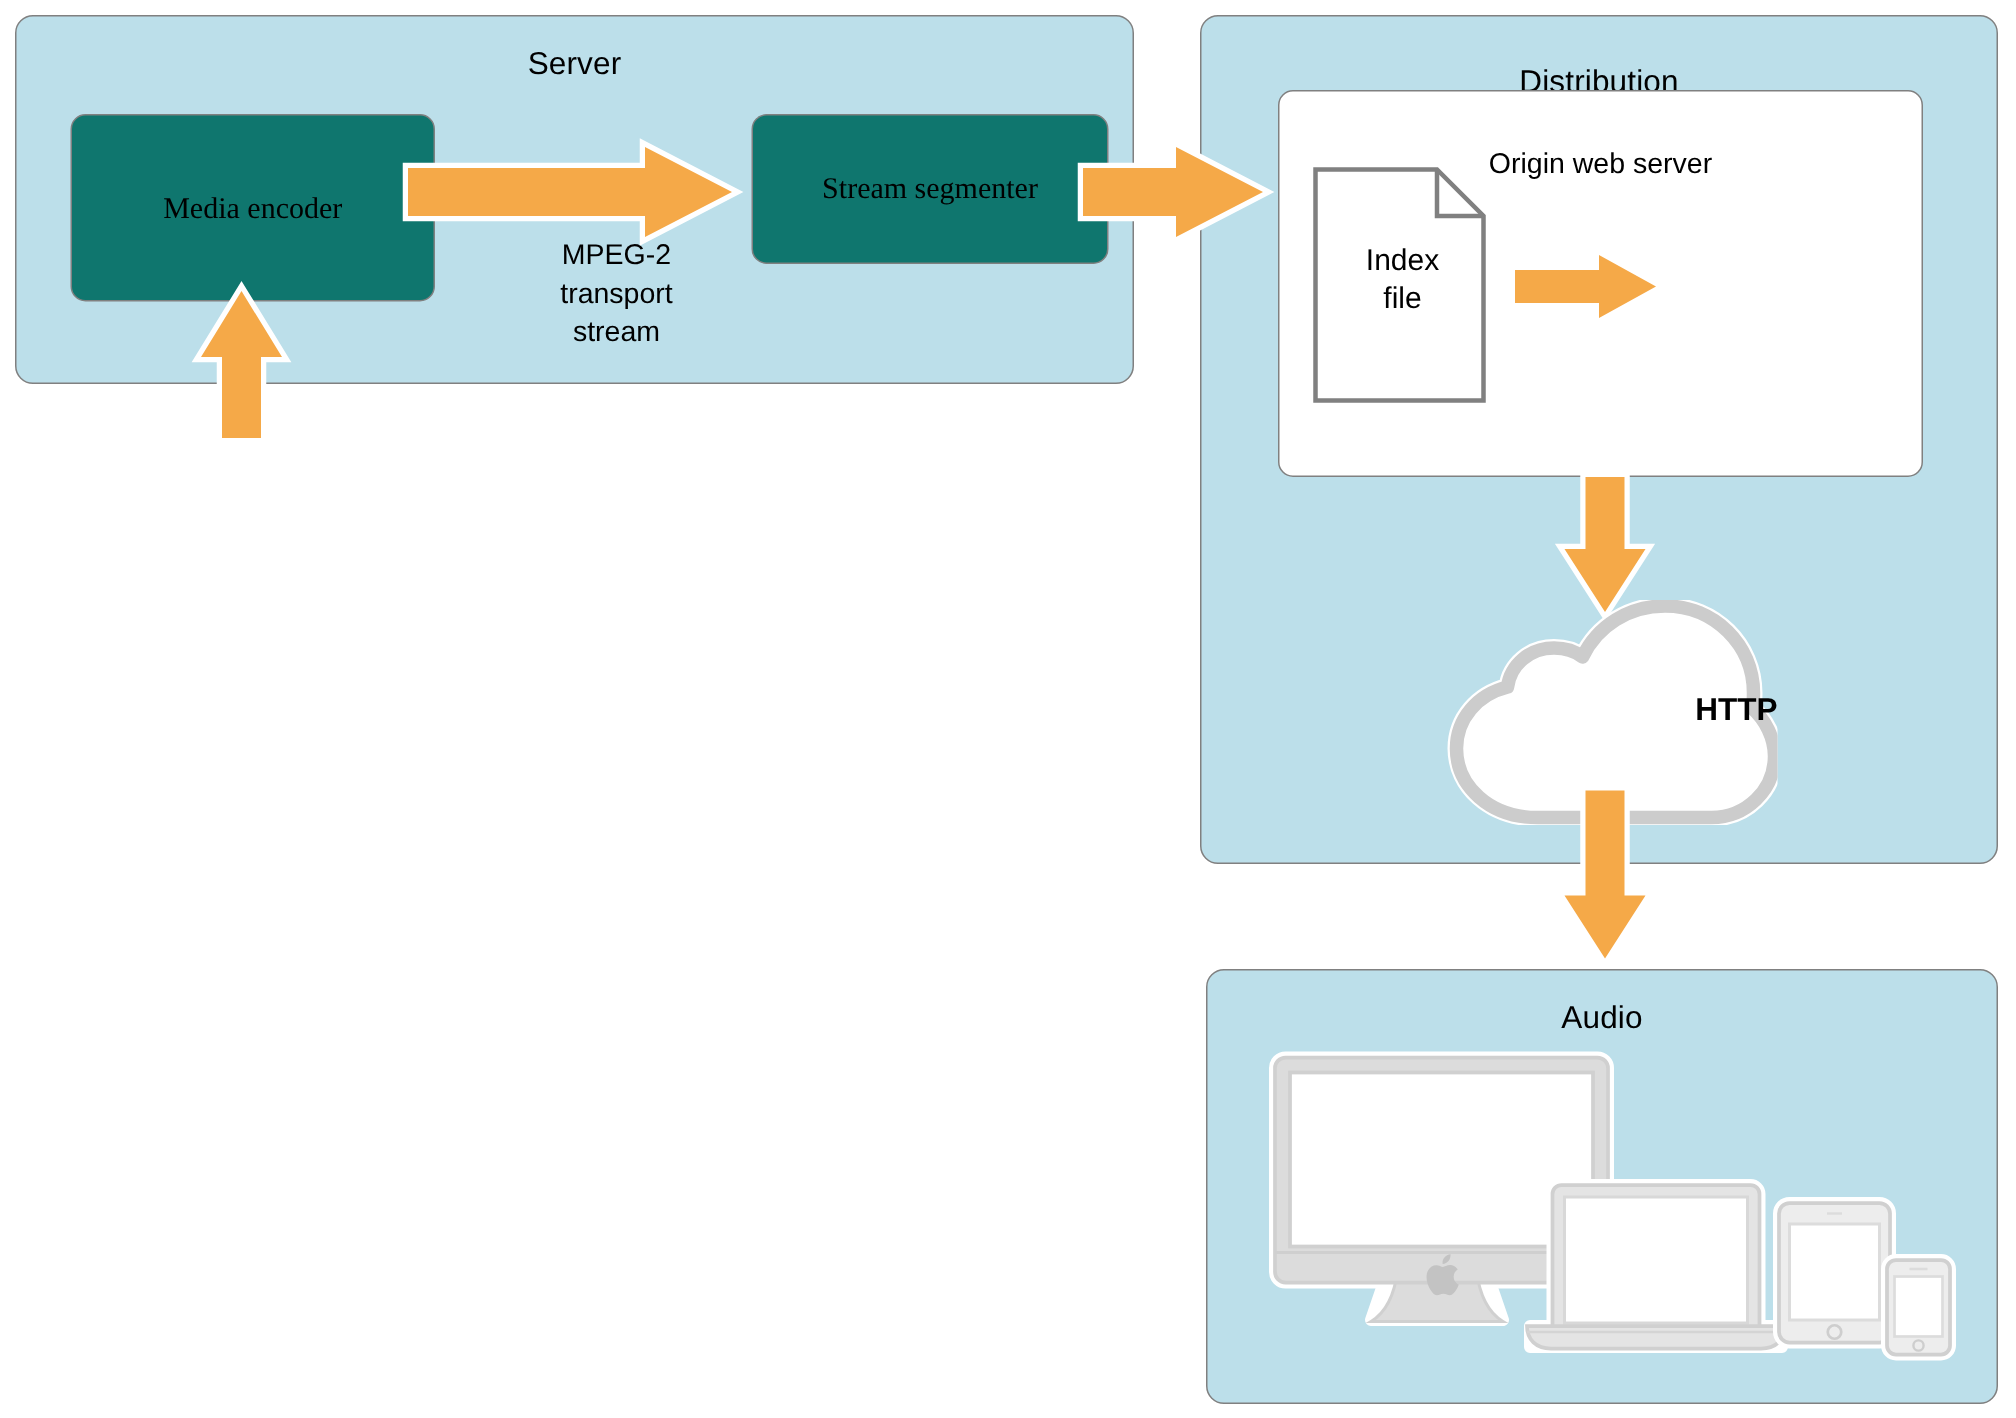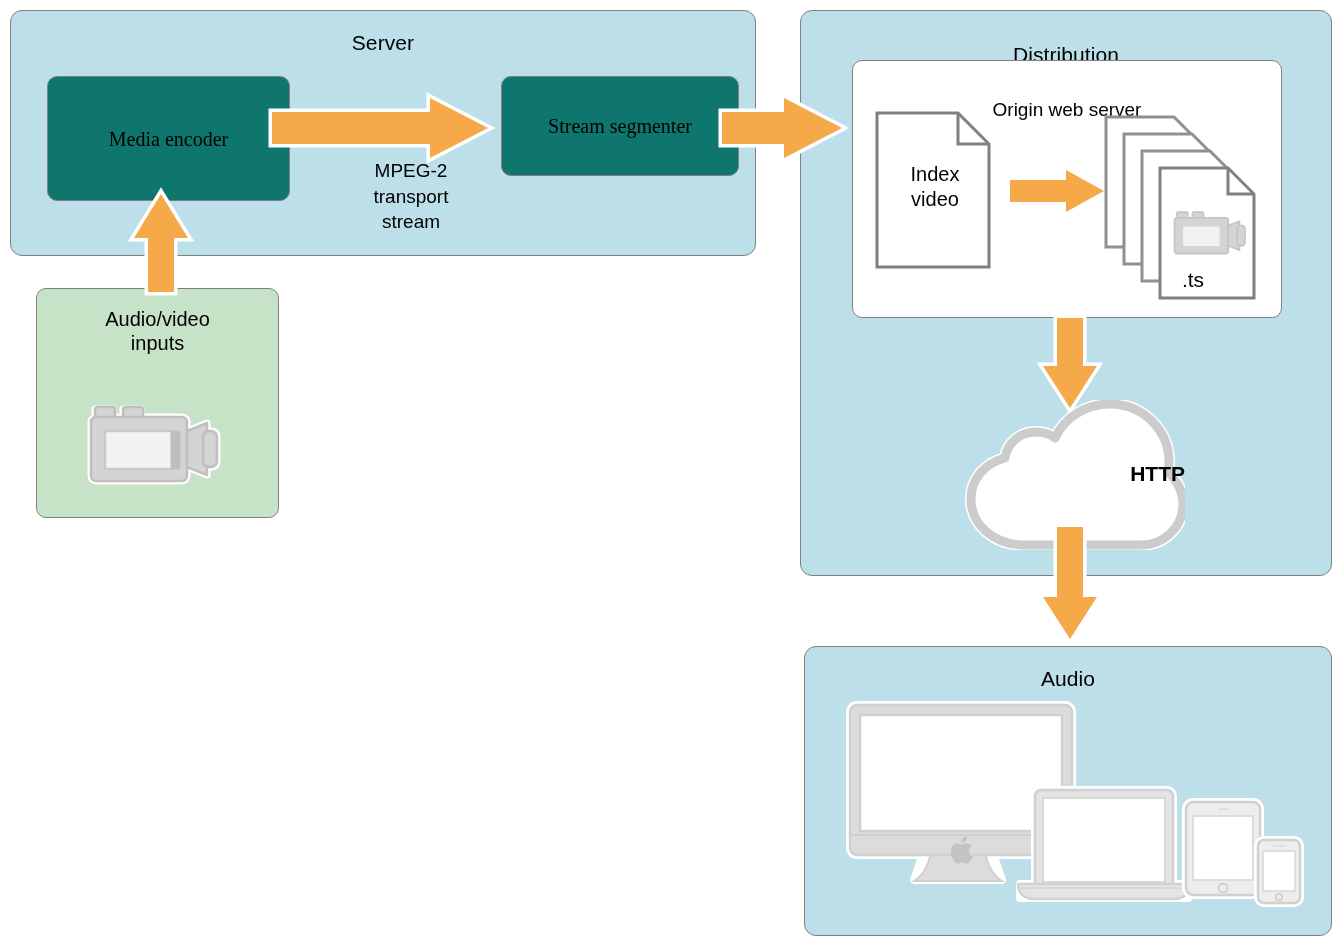--- a/index.html
+++ b/index.html
@@ -155,44 +155,20 @@
     <div class="caption" id="cap-mpeg" style="white-space:pre-line;">MPEG-2
 transport
 stream</div>
   </div>
 
   <svg class="arrow-svg" style="left:272px; top:96px;" width="228" height="64" viewBox="0 0 228 64">
     <path d="M0,16 L158,16 L158,2 L216,32 L158,62 L158,48 L0,48 Z" fill="#F5A948" stroke="#FFFFFF" stroke-width="7" stroke-linejoin="miter"></path>
     <path d="M0,16 L158,16 L158,2 L216,32 L158,62 L158,48 L0,48 Z" fill="#F5A948"></path>
   </svg>
 
-  <div class="box box-green" id="box-avinput">
-    <span class="box-label" style="white-space:pre-line;">Audio/video
-inputs</span>
-
-    <div class="illus" style="left:46px; top:98px; width:150px; height:108px;">
-      <svg width="150" height="108" viewBox="0 0 150 108">
-        <g stroke="#FFFFFF" stroke-width="7" fill="none" stroke-linejoin="round">
-          <path d="M12,32 L12,22 L30,22 L30,30 M40,30 L40,22 L58,22 L58,30"></path>
-          <rect x="8" y="30" width="96" height="64" rx="5"></rect>
-          <path d="M104,44 L124,36 L124,88 L104,80 Z"></path>
-          <rect x="122" y="44" width="12" height="36" rx="5"></rect>
-        </g>
-        <g fill="#D4D4D4" stroke="#BFBFBF" stroke-width="2.5" stroke-linejoin="round">
-          <rect x="12" y="20" width="20" height="12" rx="2.5"></rect>
-          <rect x="40" y="20" width="20" height="12" rx="2.5"></rect>
-          <rect x="8" y="30" width="96" height="64" rx="5"></rect>
-          <path d="M104,44 L124,36 L124,88 L104,80 Z"></path>
-          <rect x="120" y="44" width="14" height="36" rx="6"></rect>
-        </g>
-        <rect x="22" y="44" width="68" height="38" rx="1.5" fill="#F2F2F2" stroke="#C9C9C9" stroke-width="2.5"></rect>
-        <rect x="88" y="44" width="9" height="38" rx="1.5" fill="#BFBFBF" stroke="#BFBFBF" stroke-width="1"></rect>
-      </svg>
-    </div>
-  </div>
 
   <svg class="arrow-svg" style="left:128px; top:190px;" width="66" height="102" viewBox="0 0 66 102">
     <path d="M20,102 L20,48 L6,48 L33,4 L60,48 L46,48 L46,102 Z" fill="#F5A948" stroke="#FFFFFF" stroke-width="7" stroke-linejoin="miter"></path>
     <path d="M20,102 L20,48 L6,48 L33,4 L60,48 L46,48 L46,102 Z" fill="#F5A948"></path>
   </svg>
 
   <div class="panel" id="panel-dist">
     <div class="panel-title" style="top:32px;">Distribution</div>
   </div>
 
@@ -204,50 +180,27 @@
   <div class="box box-white" id="box-origin">
     <span class="box-label">Origin web server</span>
   </div>
 
   <div class="illus" id="illus-indexfile">
     <svg width="122" height="160" viewBox="0 0 122 160" style="position:absolute;left:0;top:0;">
       <path d="M3,3 L84,3 L115,34 L115,157 L3,157 Z" fill="#FFFFFF" stroke="#808080" stroke-width="3" stroke-linejoin="miter"></path>
       <path d="M84,3 L84,34 L115,34" fill="none" stroke="#808080" stroke-width="3" stroke-linejoin="miter"></path>
     </svg>
     <div class="idx-label" style="white-space:pre-line;">Index
-video</div>
+file</div>
   </div>
 
   <svg class="arrow-svg" style="left:1010px; top:168px;" width="96" height="46" viewBox="0 0 96 46">
     <path d="M0,12 L56,12 L56,2 L94,23 L56,44 L56,34 L0,34 Z" fill="#F5A948"></path>
   </svg>
 
-  <div class="illus" id="illus-tsstack">
-    <svg width="160" height="185" viewBox="0 0 160 185" style="position:absolute;left:0;top:0;">
-
-      <path d="M2,2 L70,2 L96,28 L96,132 L2,132 Z" fill="#FFFFFF" stroke="#909090" stroke-width="3" stroke-linejoin="miter"></path>
-      <path d="M20,19 L88,19 L114,45 L114,149 L20,149 Z" fill="#FFFFFF" stroke="#909090" stroke-width="3" stroke-linejoin="miter"></path>
-      <path d="M38,36 L106,36 L132,62 L132,166 L38,166 Z" fill="#FFFFFF" stroke="#909090" stroke-width="3" stroke-linejoin="miter"></path>
-
-      <path d="M56,53 L124,53 L150,79 L150,183 L56,183 Z" fill="#FFFFFF" stroke="#808080" stroke-width="3" stroke-linejoin="miter"></path>
-      <path d="M124,53 L124,79 L150,79" fill="none" stroke="#808080" stroke-width="3" stroke-linejoin="miter"></path>
-
-      <g transform="translate(66,86) scale(0.56)">
-        <g fill="#D4D4D4" stroke="#C4C4C4" stroke-width="3" stroke-linejoin="round">
-          <rect x="12" y="20" width="20" height="12" rx="2.5"></rect>
-          <rect x="40" y="20" width="20" height="12" rx="2.5"></rect>
-          <rect x="8" y="30" width="96" height="64" rx="5"></rect>
-          <path d="M104,44 L124,36 L124,88 L104,80 Z"></path>
-          <rect x="120" y="44" width="14" height="36" rx="6"></rect>
-        </g>
-        <rect x="22" y="44" width="68" height="38" rx="1.5" fill="#F2F2F2" stroke="#D4D4D4" stroke-width="3"></rect>
-      </g>
-    </svg>
-    <div class="ts-label">.ts</div>
-  </div>
 
   <svg class="arrow-svg" style="left:1035px; top:318px;" width="70" height="92" viewBox="0 0 70 92">
     <path d="M22,0 L22,48 L8,48 L35,90 L62,48 L48,48 L48,0 Z" fill="#F5A948" stroke="#FFFFFF" stroke-width="7" stroke-linejoin="miter"></path>
     <path d="M22,0 L22,48 L8,48 L35,90 L62,48 L48,48 L48,0 Z" fill="#F5A948"></path>
   </svg>
 
   <div class="illus" id="illus-cloud">
     <svg width="230" height="150" viewBox="0 0 230 150">
       <path d="M70,145
                C38,145 16,124 16,99

